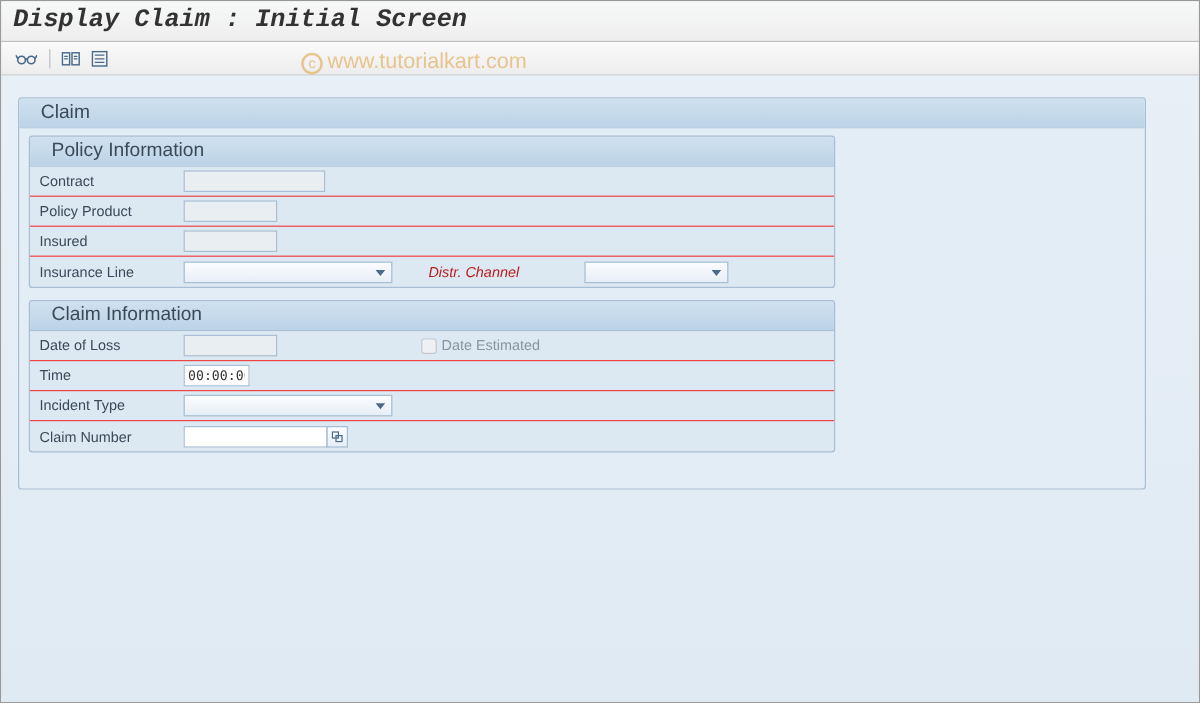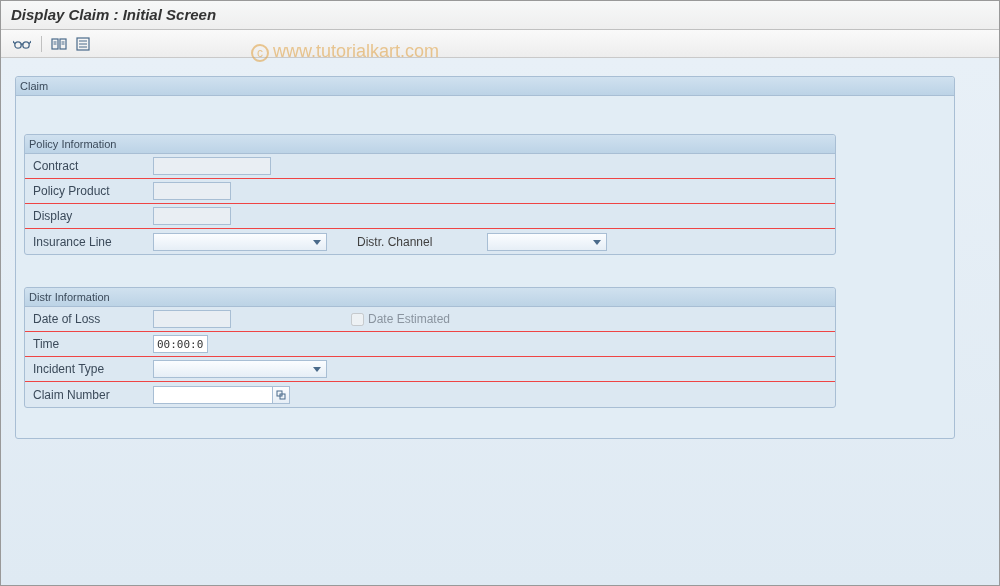--- a/index.html
+++ b/index.html
@@ -15,24 +15,25 @@
       border: 1px solid #999;
       position: relative;
       overflow: hidden;
     }
     .title-bar {
       background: linear-gradient(to bottom, #f7f8f8 0%, #eeeeee 100%);
       border-bottom: 1px solid #c0c0c0;
       padding: 5px 10px;
     }
     .title-text {
-      font-size: 15px;
+      font-size: 21px;
       font-weight: bold;
       font-style: italic;
       color: #333;
+      font-family: Liberation Mono, monospace;
     }
     .toolbar {
       background: linear-gradient(to bottom, #fafafa 0%, #ededed 100%);
       border-bottom: 1px solid #c9c9c9;
       padding: 4px 10px;
       height: 28px;
       display: flex;
       align-items: center;
     }
     .toolbar .icon-btn {
@@ -62,34 +63,33 @@
       padding: 0 0 14px 0;
     }
     .group-box.outer {
       width: 940px;
       padding-bottom: 20px;
     }
     .group-title {
       background: linear-gradient(to bottom, #d0e1ef 0%, #bcd3e6 100%);
       border-bottom: 1px solid #a8bed4;
       border-radius: 3px 3px 0 0;
-      padding: 3px 4px;
-      font-size: 11px;
+      padding: 3px 18px;
+      font-size: 16px;
       color: #3b4a5a;
     }
     .group-body {
       padding: 6px 8px 0 8px;
     }
     .inner-group {
-      width: 812px;
+      width: 672px;
       margin-bottom: 10px;
       background: #dce8f2;
       border: 1px solid #a8bed4;
       border-radius: 3px;
-      margin-top: 32px;
     }
     .row {
       display: flex;
       align-items: center;
       height: 25px;
       border-bottom: 1px solid #ef4444;
       padding: 0 8px;
     }
     .row:last-child { border-bottom: none; }
     .row.no-border { border-bottom: none; }
@@ -121,23 +121,24 @@
       content: '';
       position: absolute;
       right: 5px;
       top: 6px;
       border-left: 4px solid transparent;
       border-right: 4px solid transparent;
       border-top: 5px solid #4a6a8a;
     }
     .second-col-label {
       font-size: 12px;
-      color: #404040;
+      color: #b91c1c;
       width: 130px;
       margin-left: 30px;
+      font-style: italic;
     }
     .checkbox-wrap {
       display: inline-flex;
       align-items: flex-end;
       margin-left: 120px;
       color: #8a949f;
       font-size: 12px;
     }
     .checkbox-wrap input {
       margin-right: 4px;
@@ -230,33 +231,33 @@
 
         <div class="row">
           <span class="field-label">Contract</span>
           <input type="text" class="text-input gray" style="width: 118px;" value="">
         </div>
         <div class="row">
           <span class="field-label">Policy Product</span>
           <input type="text" class="text-input gray" style="width: 78px;" value="">
         </div>
         <div class="row">
-          <span class="field-label">Display</span>
+          <span class="field-label">Insured</span>
           <input type="text" class="text-input gray" style="width: 78px;" value="">
         </div>
         <div class="row no-border">
           <span class="field-label">Insurance Line</span>
           <span class="dropdown" style="width:174px"></span>
           <span class="second-col-label">Distr. Channel</span>
           <span class="dropdown" style="width:120px"></span>
         </div>
       </div>
 
       <div class="inner-group">
-        <div class="group-title">Distr Information</div>
+        <div class="group-title">Claim Information</div>
 
         <div class="row">
           <span class="field-label">Date of Loss</span>
           <input type="text" class="text-input gray" style="width: 78px;" value="">
           <span class="checkbox-wrap">
             <input type="checkbox" disabled="" style="">
             <span>Date Estimated</span>
           </span>
         </div>
         <div class="row">

